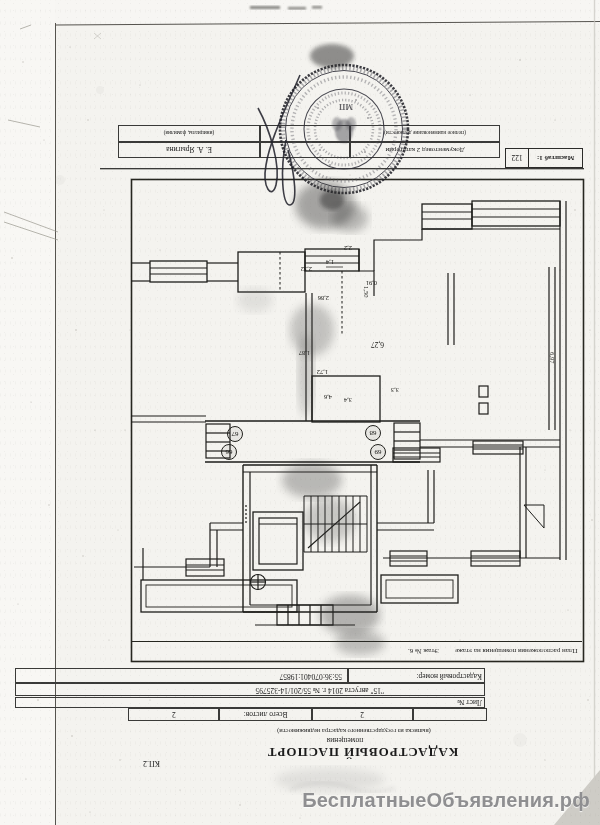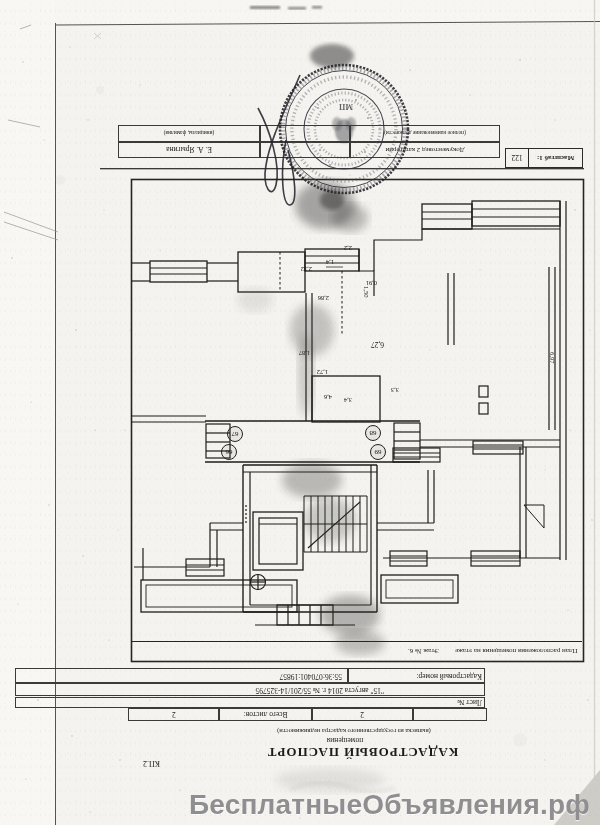--- a/index.html
+++ b/index.html
@@ -13,21 +13,21 @@
     background-size:9px 7px,5px 12px;background-position:0 0,3px 5px;}
   svg{position:absolute;left:0;top:0;}
   #base-art{z-index:1;}
   #rot{position:absolute;inset:0;z-index:2;transform:rotate(180deg);color:#1b1b1b;}
   #rot .abs{position:absolute;}
   #top-art{z-index:3;pointer-events:none;}
   .cell{border:0.8px solid #3a3a38;box-sizing:border-box;}
   .flex{display:flex;}
   .ctr{display:flex;align-items:center;justify-content:center;}
   #wm{position:absolute;z-index:4;right:10px;top:789px;
-    font-family:"Liberation Sans",sans-serif;font-weight:bold;font-size:28px;
+    font-family:"Liberation Sans",sans-serif;font-weight:bold;font-size:20px;
     color:#8f8f91;letter-spacing:.2px;text-shadow:0 1px 1px rgba(255,255,255,.8);}
   #wm-corner{position:absolute;z-index:3;right:0;bottom:0;width:0;height:0;
     border-left:46px solid transparent;border-bottom:55px solid #ceccc6;}
 </style>
 </head>
 <body>
 
 <div id="page">
 
   <svg id="base-art" width="600" height="825" viewBox="0 0 600 825">

